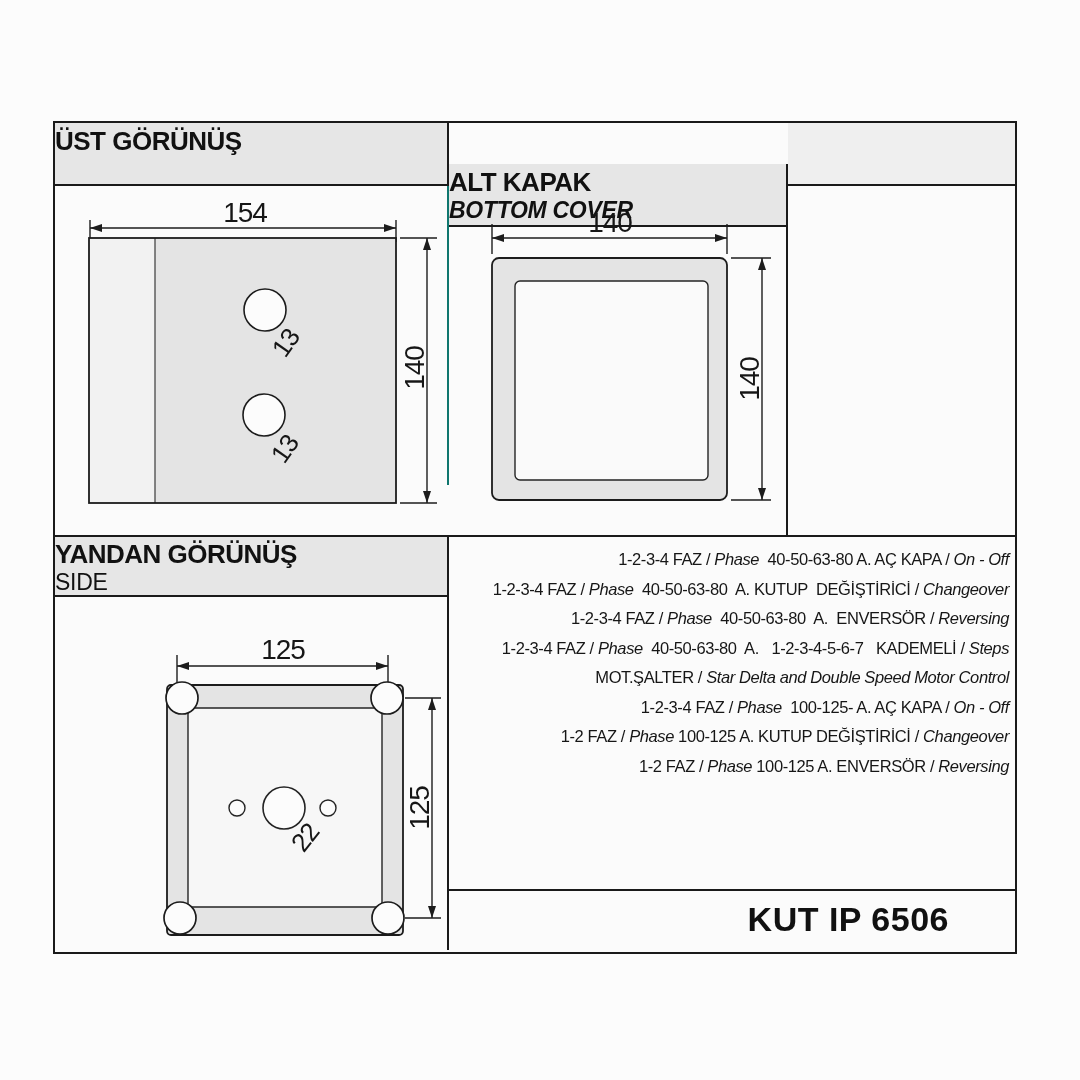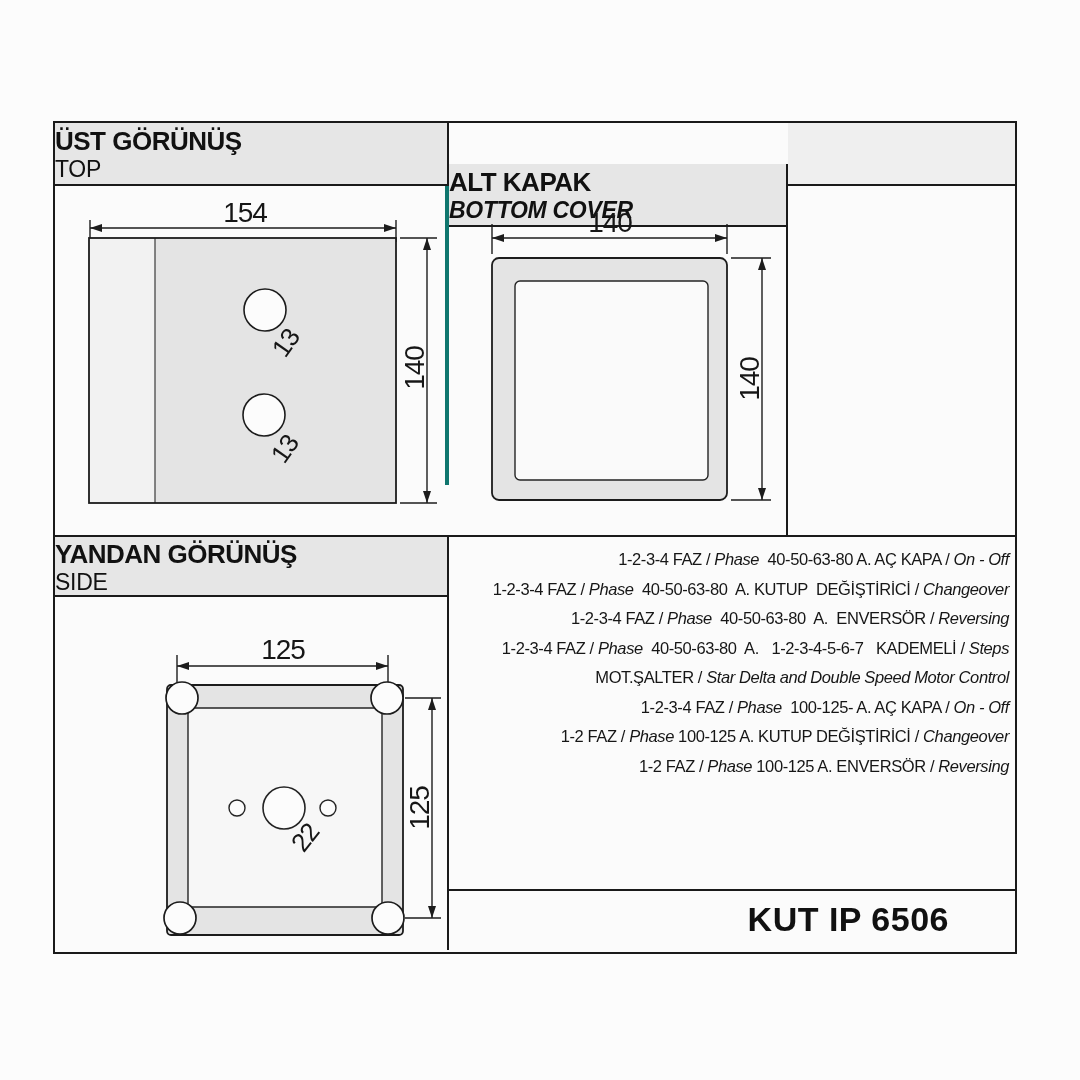--- a/index.html
+++ b/index.html
@@ -7,21 +7,21 @@
   .page{position:relative;width:1080px;height:1080px;background:#fcfcfc;overflow:hidden;}
   .table{position:absolute;left:53px;top:121px;width:960px;height:829px;border:2px solid #1a1a1a;background:#fbfbfb;}
   .cell{position:absolute;box-sizing:border-box;}
   .band{background:#e6e6e6;text-align:left;}
   .band .t1{font-weight:bold;font-size:26px;line-height:30px;letter-spacing:-0.5px;white-space:nowrap;}
   .band .t2{font-size:23px;line-height:26px;letter-spacing:-0.3px;white-space:nowrap;}
   .band .t2.bi{font-weight:bold;font-style:italic;}
   #band-top-left{left:0;top:0;width:394px;height:63px;border-right:2px solid #1a1a1a;border-bottom:2px solid #1a1a1a;padding:3px 10px 0 0;}
   #band-top-mid{left:394px;top:0;width:339px;height:63px;border-right:2px solid #1a1a1a;border-bottom:2px solid #1a1a1a;padding:3px 8px 0 0;margin-top:41px;}
   #band-top-right{left:733px;top:0;width:227px;height:63px;background:#efefef;border-bottom:2px solid #1a1a1a;}
-  #cell-topview{left:0;top:63px;width:394px;height:299px;border-right:4px solid #0f766e;}
+  #cell-topview{left:0;top:63px;width:394px;height:299px;border-right:2px solid #0f766e;}
   #cell-bottomcover{left:394px;top:63px;width:339px;height:349px;border-right:2px solid #1a1a1a;}
   #cell-right-empty{left:733px;top:63px;width:227px;height:349px;background:#fbfbfb;}
   #hline-mid{left:0;top:412px;width:960px;height:2px;background:#1a1a1a;position:absolute;}
   #band-side{left:0;top:414px;width:394px;height:60px;border-right:2px solid #1a1a1a;border-bottom:2px solid #1a1a1a;padding:2px 10px 0 0;}
   #cell-sideview{left:0;top:474px;width:394px;height:353px;border-right:2px solid #1a1a1a;}
   #cell-specs{left:394px;top:412px;width:566px;height:354px;padding:10px 6px 0 0;text-align:right;}
   .spec-line{font-size:16.5px;line-height:29.5px;letter-spacing:-0.4px;white-space:pre;color:#161616;}
   .spec-line .it{font-style:italic;}
   #hline-kut{left:394px;top:766px;width:566px;height:2px;background:#1a1a1a;position:absolute;}
   #cell-kut{left:394px;top:768px;width:510px;height:59px;text-align:right;font-weight:bold;font-size:34px;line-height:57px;letter-spacing:0.5px;padding-right:10px;background:#fbfbfb;}
@@ -31,21 +31,20 @@
   .holenum{font-size:26px;letter-spacing:-1px;}
 </style>
 </head>
 <body>
 
 <div class="page">
   <div class="table">
 
     <div class="cell band" id="band-top-left">
       <div class="t1">ÜST GÖRÜNÜŞ</div>
-      <div class="t2">TOP</div>
     </div>
     <div class="cell band" id="band-top-mid">
       <div class="t1">ALT KAPAK</div>
       <div class="t2 bi">BOTTOM COVER</div>
     </div>
     <div class="cell" id="band-top-right"></div>
 
     <div class="cell" id="cell-topview">
       <svg width="392" height="347" viewBox="0 0 392 347">
 

